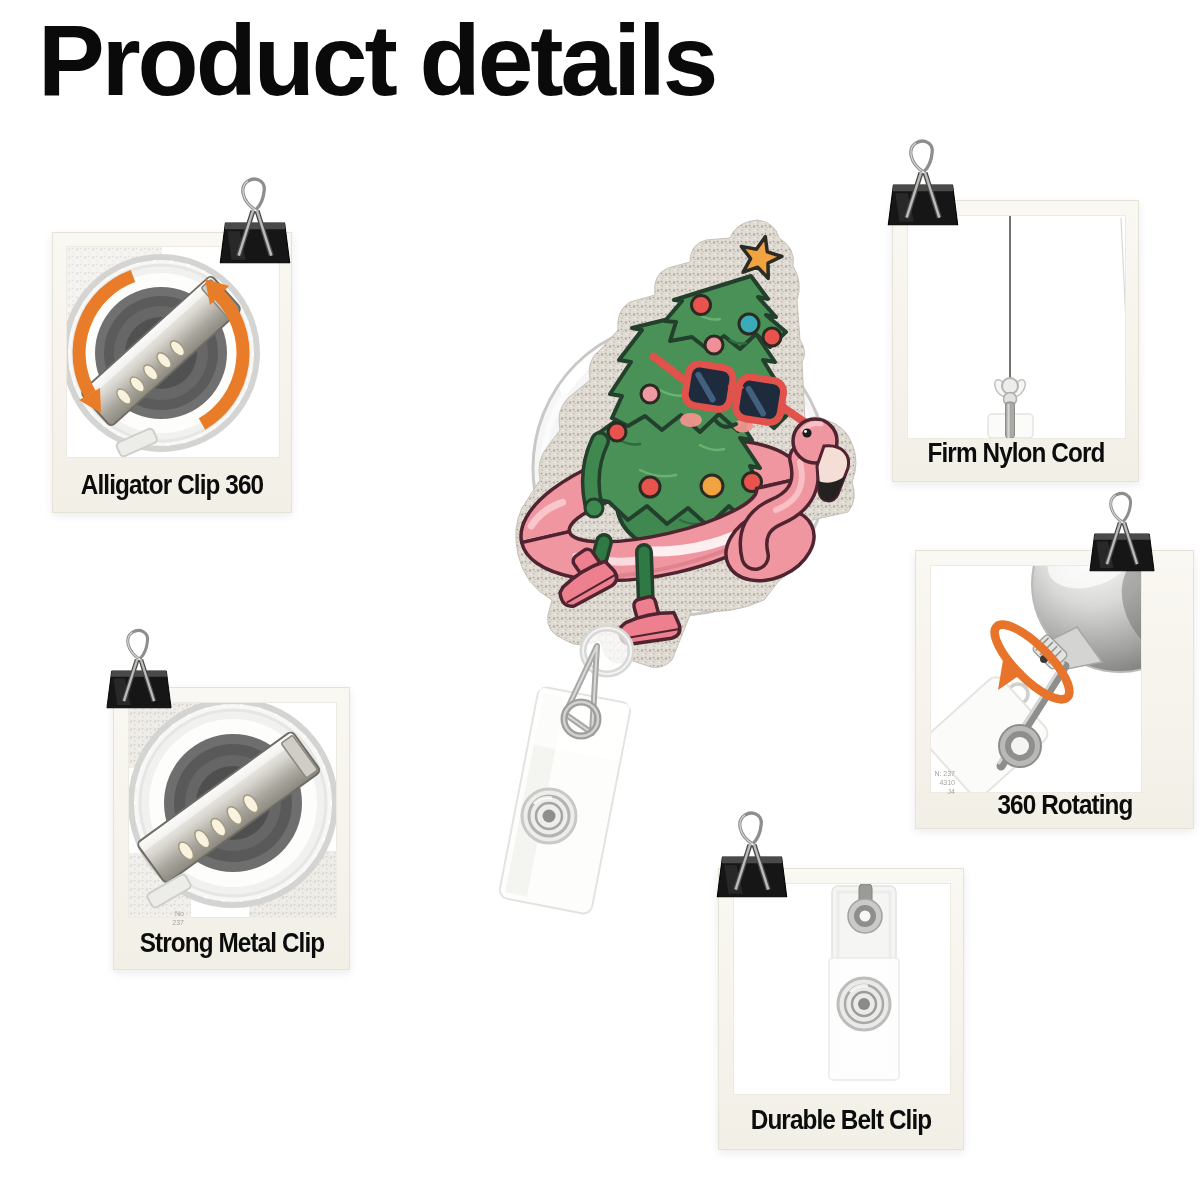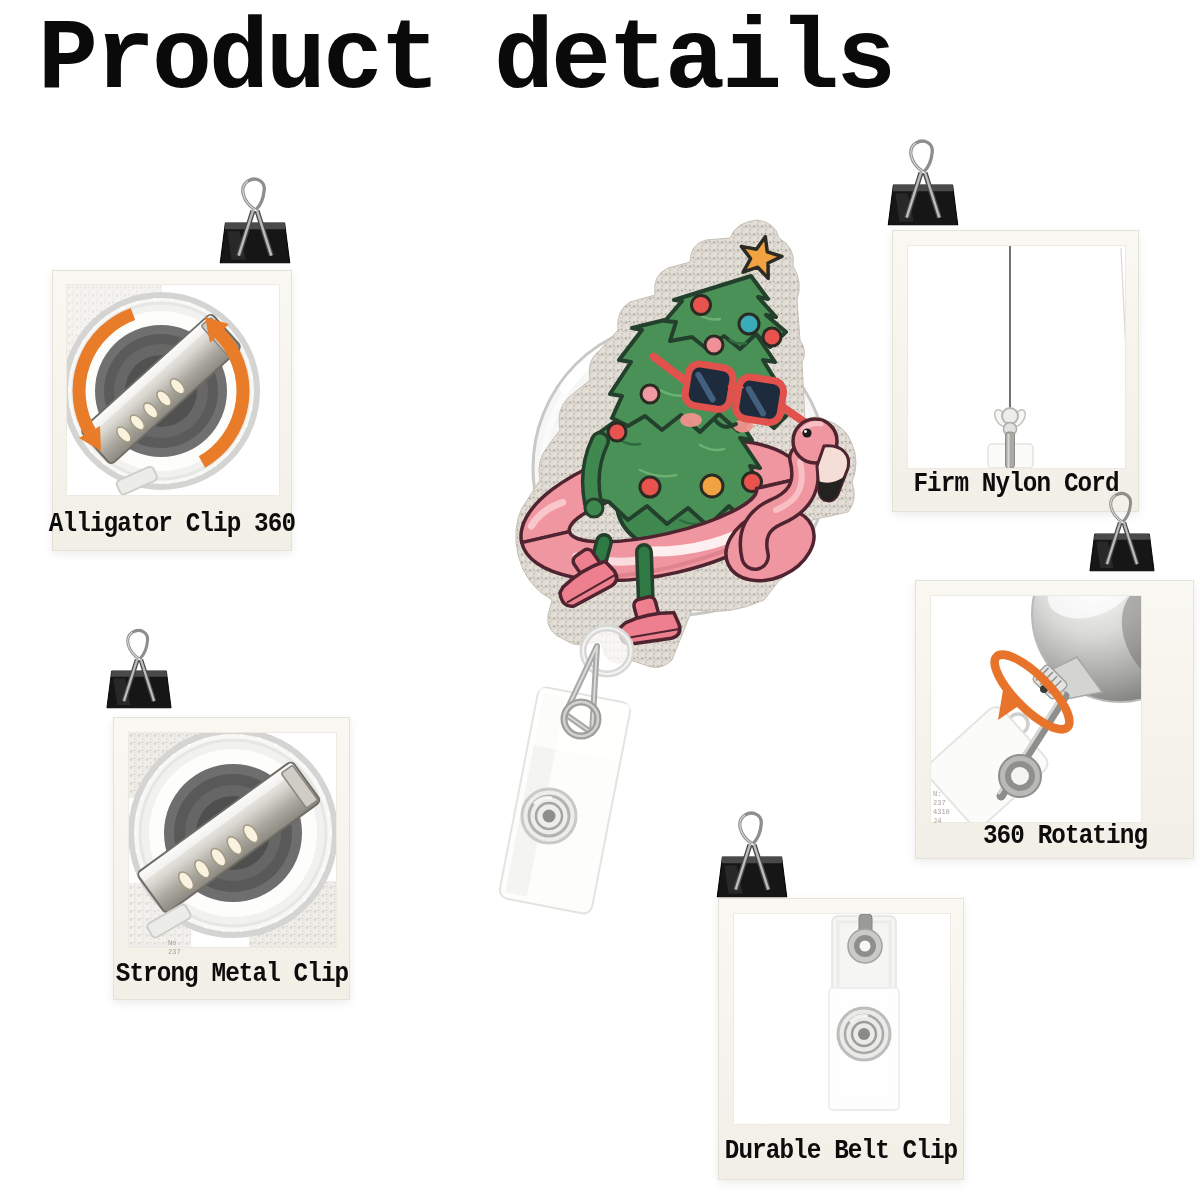--- a/index.html
+++ b/index.html
@@ -1,21 +1,21 @@
 <!DOCTYPE html>
 <html><head>
 <meta charset="utf-8">
 <style>
   html,body{margin:0;padding:0;background:#fff;}
   .canvas{position:relative;width:1200px;height:1200px;background:#ffffff;overflow:hidden;
-          font-family:Liberation Mono, monospace;}
+          font-family:Liberation Sans, sans-serif;text-align:right;}
   .title{position:absolute;left:38px;top:8px;font-size:100px;font-weight:bold;
          letter-spacing:-3px;color:#0a0a0a;line-height:1.05;white-space:nowrap;}
   .polaroid{position:absolute;background:linear-gradient(180deg,#faf8f2,#f1efe6);
-            border:1px solid #e5e2d7;box-shadow:0 3px 9px rgba(0,0,0,.08);margin-top:30px;}
+            border:1px solid #e5e2d7;box-shadow:0 3px 9px rgba(0,0,0,.08);}
   .photo{position:absolute;background:#fff;border:1px solid #eceae1;overflow:hidden;}
   .photo svg{position:absolute;left:0;top:0;width:100%;height:100%;}
   .plabel{position:absolute;left:50%;transform:translateX(-50%) scaleX(.9);
           white-space:nowrap;font-weight:bold;font-size:27px;letter-spacing:-1px;color:#0c0c0c;}
   .clip{position:absolute;z-index:6;}
   .note{position:absolute;font-size:7px;line-height:1.3;color:#a5a199;z-index:3;}
   .artsvg{position:absolute;left:480px;top:200px;}
 </style>
 </head>
 <body>
@@ -163,21 +163,21 @@
       <g>
         <circle cx="549" cy="816" r="27" fill="#ededeb" stroke="#c9c9c7" stroke-width="3"></circle>
         <circle cx="549" cy="816" r="20" fill="none" stroke="#b3b3b1" stroke-width="3"></circle>
         <circle cx="549" cy="816" r="13" fill="none" stroke="#a5a5a3" stroke-width="2.5"></circle>
         <circle cx="549" cy="816" r="6.5" fill="#8e8e8c"></circle>
         <path d="M534,804 A19,19 0 0 1 552,798" stroke="#ffffff" stroke-width="3" fill="none" opacity=".8"></path>
       </g>
     </g>
   </svg>
 
-  <div class="polaroid" style="left:52px;top:240px;width:238px;height:279px;">
+  <div class="polaroid" style="left:52px;top:232px;width:238px;height:279px;">
     <div class="photo" style="left:13px;top:13px;width:212px;height:210px;">
       <svg viewBox="0 0 212 210">
         <defs>
           <pattern id="gT" width="8" height="8" patternUnits="userSpaceOnUse">
             <rect width="8" height="8" fill="#e0dcd4"></rect>
               <circle cx="2" cy="2.5" r="1.2" fill="#b6b0a5"></circle>
             <circle cx="6" cy="6" r="1" fill="#cbc5ba"></circle>
               <circle cx="5.5" cy="1.5" r="0.8" fill="#9d978c"></circle>
             <circle cx="3" cy="6.5" r="0.7" fill="#f8f5ee"></circle>
           </pattern>

